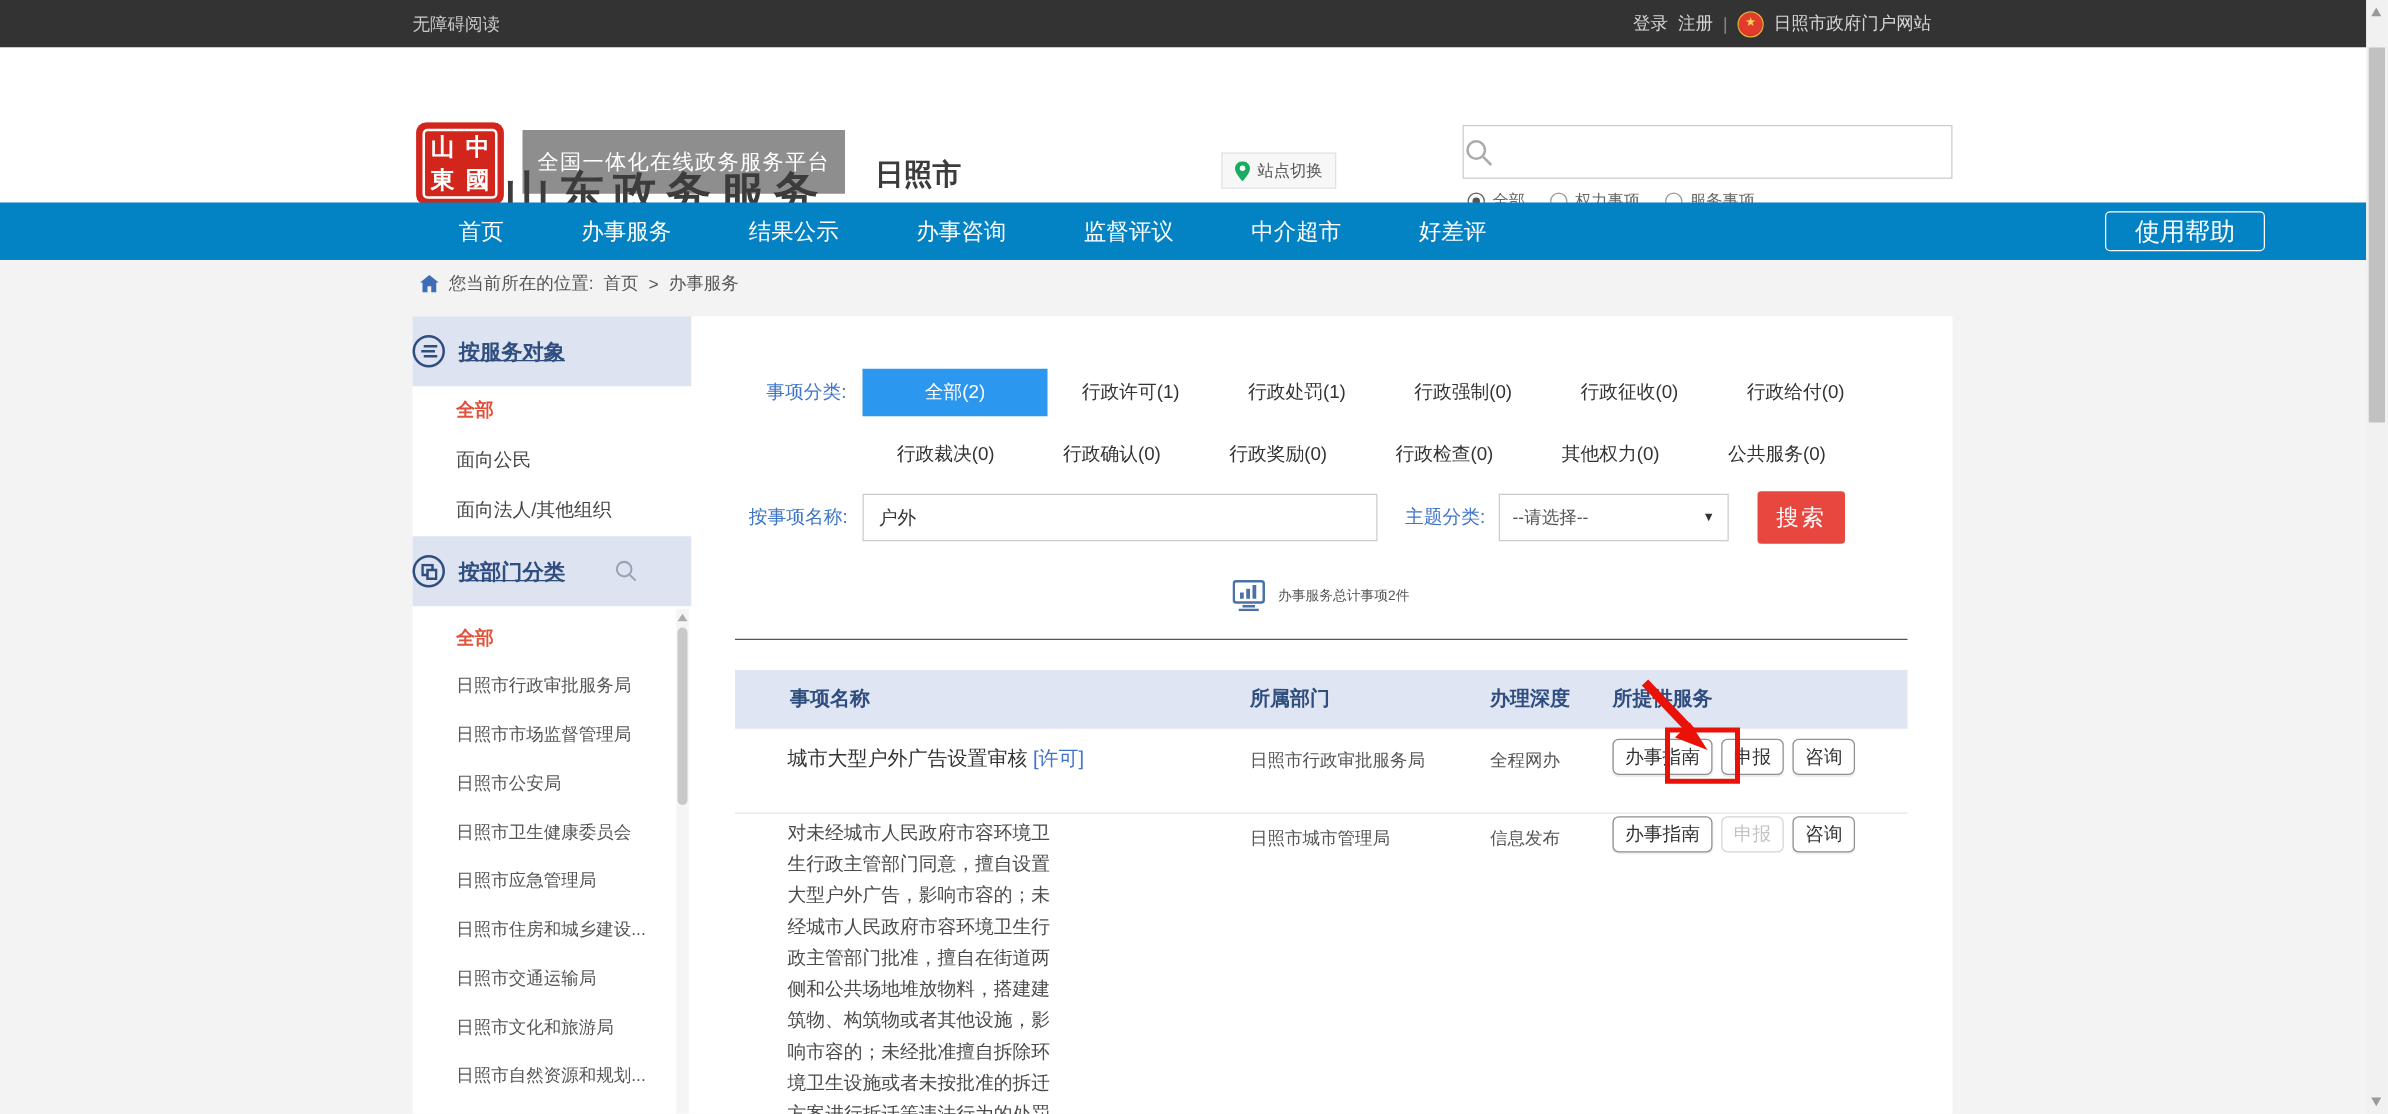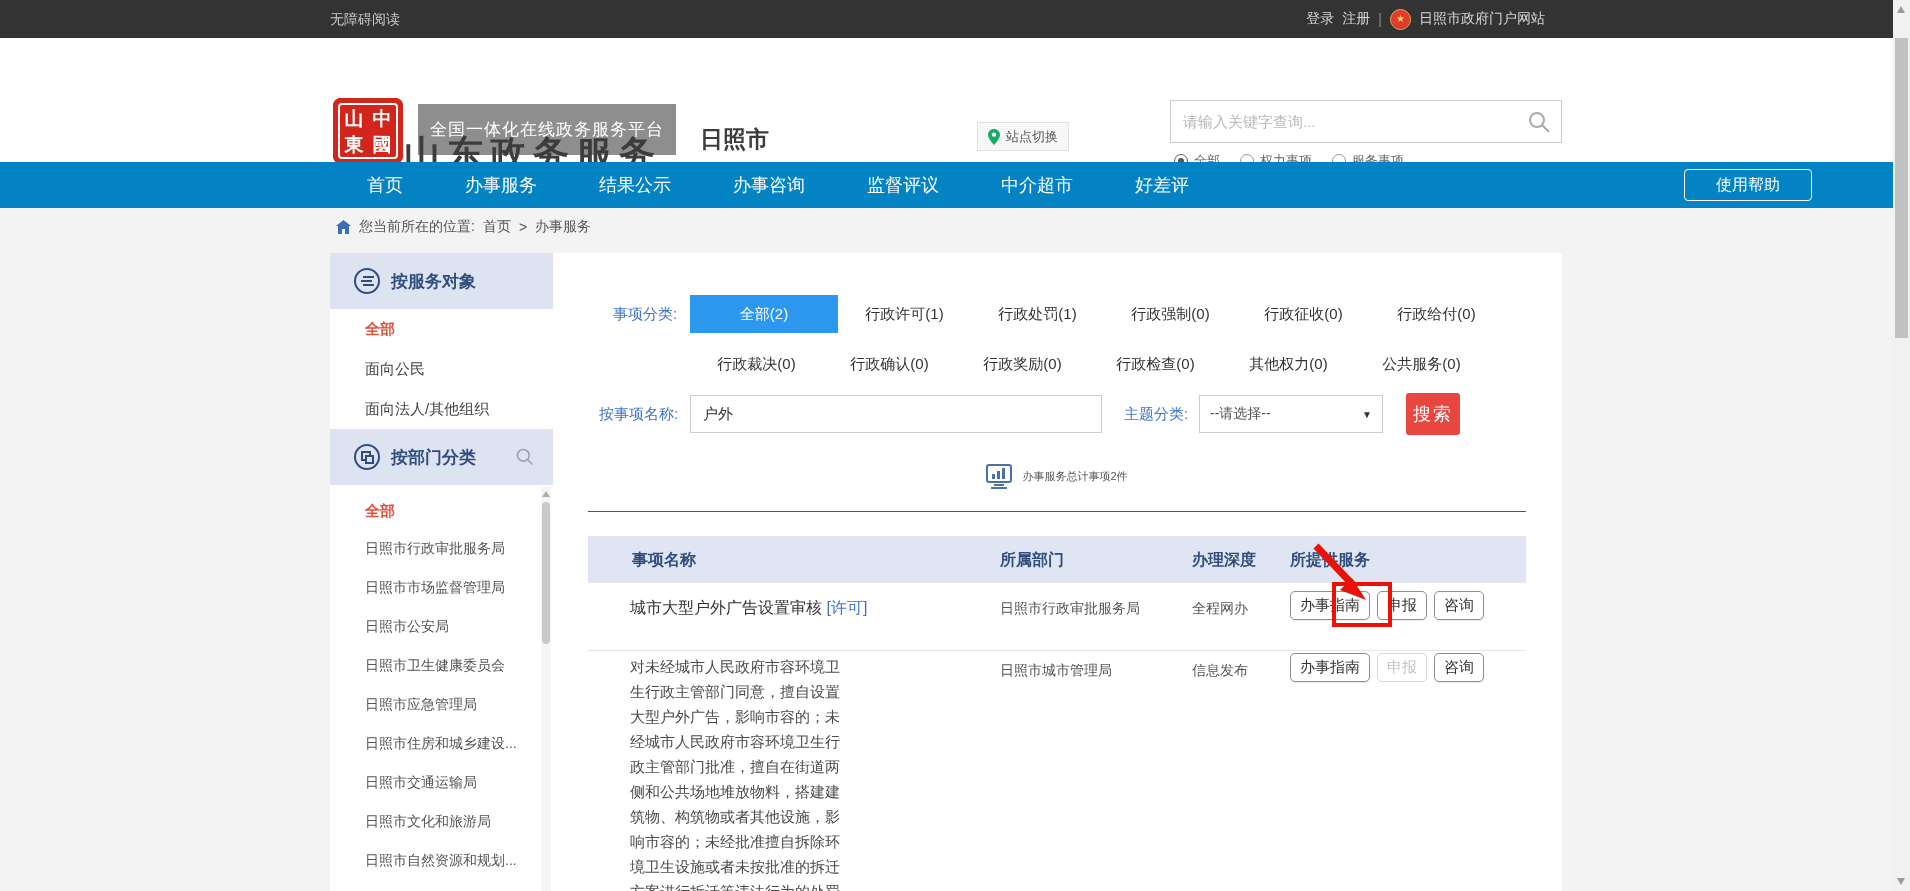--- a/index.html
+++ b/index.html
@@ -29,31 +29,31 @@
   #radio-row { position:absolute; left:1174px; top:114px; display:flex; align-items:center; gap:20px; font-size:13px; color:#666; }
   .radio { display:flex; align-items:center; gap:6px; cursor:pointer; }
   .radio .dot { width:14px; height:14px; border-radius:50%; border:1px solid #9a9a9a; background:#fdfdfd; position:relative; }
   .radio.sel .dot { border-color:#606060; }
   .radio.sel .dot::after { content:""; position:absolute; left:3px; top:3px; width:6px; height:6px; border-radius:50%; background:#555; }
 
   
   #navbar { position:absolute; left:0; top:162px; width:1893px; height:46px; background:#0383c4; }
   #nav-items { position:absolute; left:367px; top:0; width:822px; height:46px; display:flex; justify-content:space-between; align-items:center; }
   #nav-items .nav-item { color:#fff; font-size:18px; line-height:46px; cursor:pointer; }
-  #help-btn { position:absolute; left:1684px; top:7px; width:128px; height:32px; border:1.5px solid #fff; border-radius:4px; color:#fff; font-size:16px; display:flex; align-items:center; justify-content:center; cursor:pointer; }
+  #help-btn { position:absolute; left:1684px; top:7px; width:128px; height:32px; border:1.5px solid #fff; border-radius:4px; color:#fff; font-size:20px; display:flex; align-items:center; justify-content:center; cursor:pointer; }
 
   
   #breadcrumb { position:absolute; left:336px; top:218px; display:flex; align-items:center; gap:8px; font-size:14px; color:#555; }
   #breadcrumb .link { cursor:pointer; }
 
   
   #panel { position:absolute; left:330px; top:253px; width:1232px; height:638px; background:#fff; }
 
   
-  .side-head { position:absolute; left:330px; width:223px; height:56px; background:#dde3f0; display:flex; align-items:center; padding-left:24px; gap:11px; color:#2f4e7f; font-size:17px; font-weight:bold; }
+  .side-head { position:absolute; left:330px; width:223px; height:56px; background:#dde3f0; display:flex; align-items:center; gap:11px; color:#2f4e7f; font-size:17px; font-weight:bold;text-decoration:underline; }
   .circle-icon { width:26px; height:26px; border:2px solid #2f4e7f; border-radius:50%; flex:0 0 auto; display:flex; align-items:center; justify-content:center; }
   .side-item { position:absolute; left:330px; width:210px; height:40px; line-height:40px; padding-left:35px; font-size:15px; color:#444; cursor:pointer; white-space:nowrap; overflow:hidden; }
   .side-item.red { color:#e0523c; font-weight:bold; }
   .dept-item { position:absolute; left:330px; width:206px; height:39px; line-height:39px; padding-left:35px; font-size:14px; color:#555; cursor:pointer; white-space:nowrap; overflow:hidden; }
   .dept-item.red { color:#e0523c; font-weight:bold; font-size:15px; }
   #dept-scroll { position:absolute; left:541px; top:487px; width:10px; height:404px; background:#f5f5f5; }
   #dept-scroll .up { position:absolute; left:1px; top:4px; width:0; height:0; border-left:4px solid transparent; border-right:4px solid transparent; border-bottom:6px solid #adadad; }
   #dept-scroll .thumb { position:absolute; left:1px; top:15px; width:8px; height:142px; background:#c9c9c9; border-radius:4px; }
 
   
@@ -62,21 +62,21 @@
   #tabs-r2 { position:absolute; left:690px; top:345px; display:flex; }
   .tab { width:133px; height:38px; line-height:38px; text-align:center; font-size:15px; color:#333; cursor:pointer; }
   .tab.active { width:148px; background:#2b97ee; color:#fff; }
 
   
   #name-label { position:absolute; left:599px; top:394px; height:40px; line-height:40px; font-size:15px; color:#3f74c8; }
   #name-input { position:absolute; left:690px; top:395px; width:412px; height:38px; border:1px solid #cccccc; font-size:15px; color:#333; padding:0 12px; outline:none; font-family:inherit; }
   #topic-label { position:absolute; left:1124px; top:394px; height:40px; line-height:40px; font-size:15px; color:#3f74c8; }
   #topic-select { position:absolute; left:1199px; top:395px; width:184px; height:38px; border:1px solid #cccccc; background:#fff; display:flex; align-items:center; justify-content:space-between; padding:0 10px; font-size:14px; color:#555; cursor:pointer; }
   #topic-select .caret { font-size:10px; color:#333; }
-  #search-btn { position:absolute; left:1406px; top:393px; width:54px; height:42px; background:#e8473f; color:#fff; font-size:18px; border:none; border-radius:3px; display:flex; align-items:center; justify-content:center; letter-spacing:2px; cursor:pointer; }
+  #search-btn { position:absolute; left:1406px; top:393px; width:70px; height:42px; background:#e8473f; color:#fff; font-size:18px; border:none; border-radius:3px; display:flex; align-items:center; justify-content:center; letter-spacing:2px; cursor:pointer; }
 
   
   #stats { position:absolute; left:588px; top:460px; width:938px; height:32px; display:flex; align-items:center; justify-content:center; gap:10px; font-size:11px; color:#555; }
   #divider { position:absolute; left:588px; top:511px; width:938px; height:1px; background:#44576e; }
   #thead { position:absolute; left:588px; top:536px; width:938px; height:47px; background:#dfe5f2; font-size:16px; font-weight:bold; color:#2f4e7f; }
   #thead span { position:absolute; top:0; height:47px; line-height:47px; }
   .row-name { position:absolute; font-size:16px; color:#333; word-break:break-all; line-height:31px; }
   .row-name .tag { color:#3f74c8; cursor:pointer; }
   .cell { position:absolute; font-size:14px; color:#555; }
   .svc-btns { position:absolute; display:flex; gap:7px; }
@@ -121,21 +121,20 @@
   <div id="brand">山东政务服务</div>
   <div id="city">日照市</div>
   <div id="site-switch">
     <svg width="12" height="16" viewBox="0 0 12 16">
       <path d="M6 0C2.7 0 0 2.6 0 5.8 0 10 6 16 6 16s6-6 6-10.2C12 2.6 9.3 0 6 0z" fill="#19ad62"></path>
       <circle cx="6" cy="5.6" r="2.2" fill="#fff"></circle>
     </svg>
     <span>站点切换</span>
   </div>
   <div id="search-box">
-    <input type="text" placeholder="请输入关键字查询..." style="">
     <svg id="search-icon" viewBox="0 0 24 24">
       <circle cx="10" cy="10" r="7" fill="none" stroke="#aaaaaa" stroke-width="2"></circle>
       <line x1="15.5" y1="15.5" x2="22" y2="22" stroke="#aaaaaa" stroke-width="2"></line>
     </svg>
   </div>
   <div id="radio-row">
     <span class="radio sel">
         <span class="dot"></span>
         <span>全部</span>
       </span>

